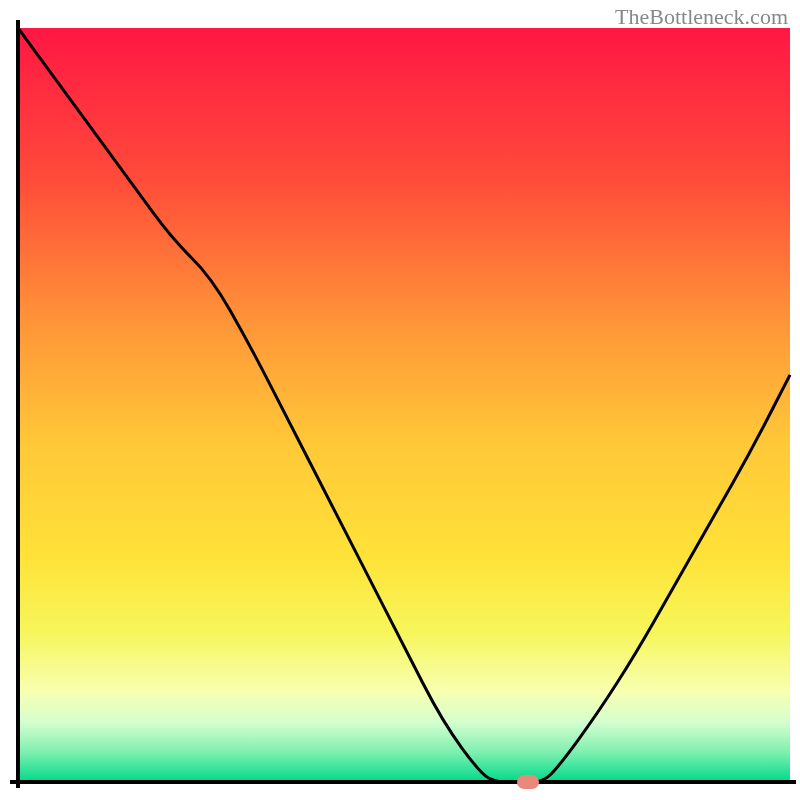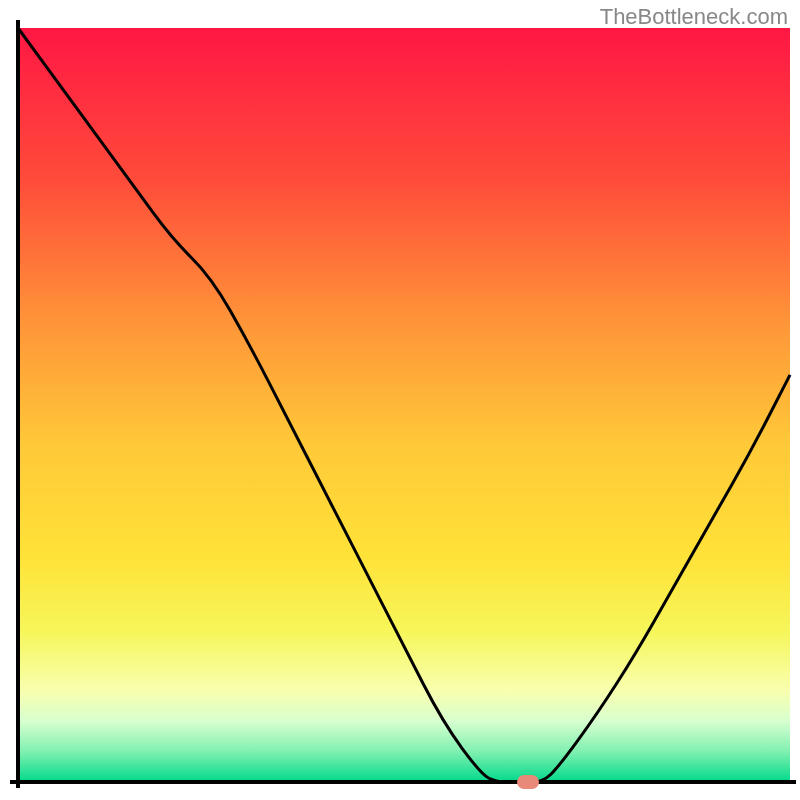--- a/index.html
+++ b/index.html
@@ -13,21 +13,21 @@
   position: relative;
 }
 svg {
   display: block;
 }
 .watermark {
   position: absolute;
   top: 4px;
   right: 12px;
   color: #888;
-  font-family: Liberation Sans, sans-serif;
+  font-family: Liberation Serif, serif;
   font-size: 22px;
   font-weight: 500;
 }
 .marker {
   position: absolute;
   width: 22px;
   height: 14px;
   background: #e8897a;
   border-radius: 7px;
   transform: translate(-50%, -50%);

